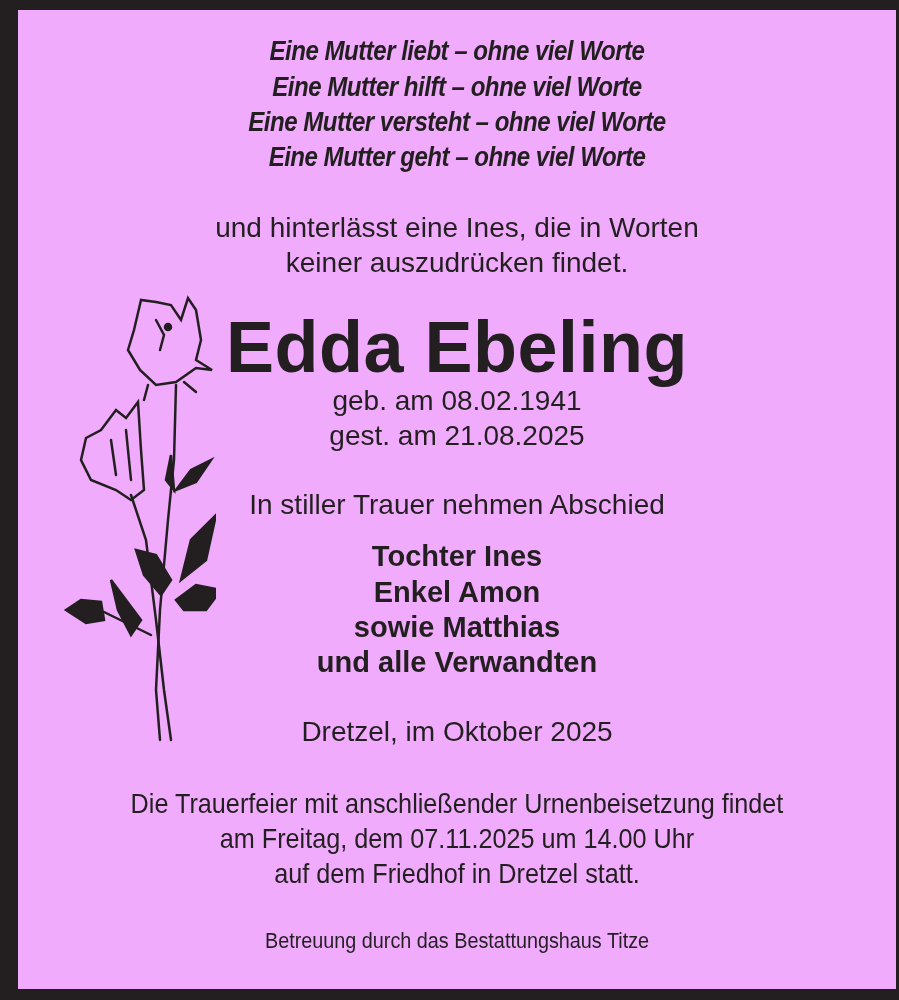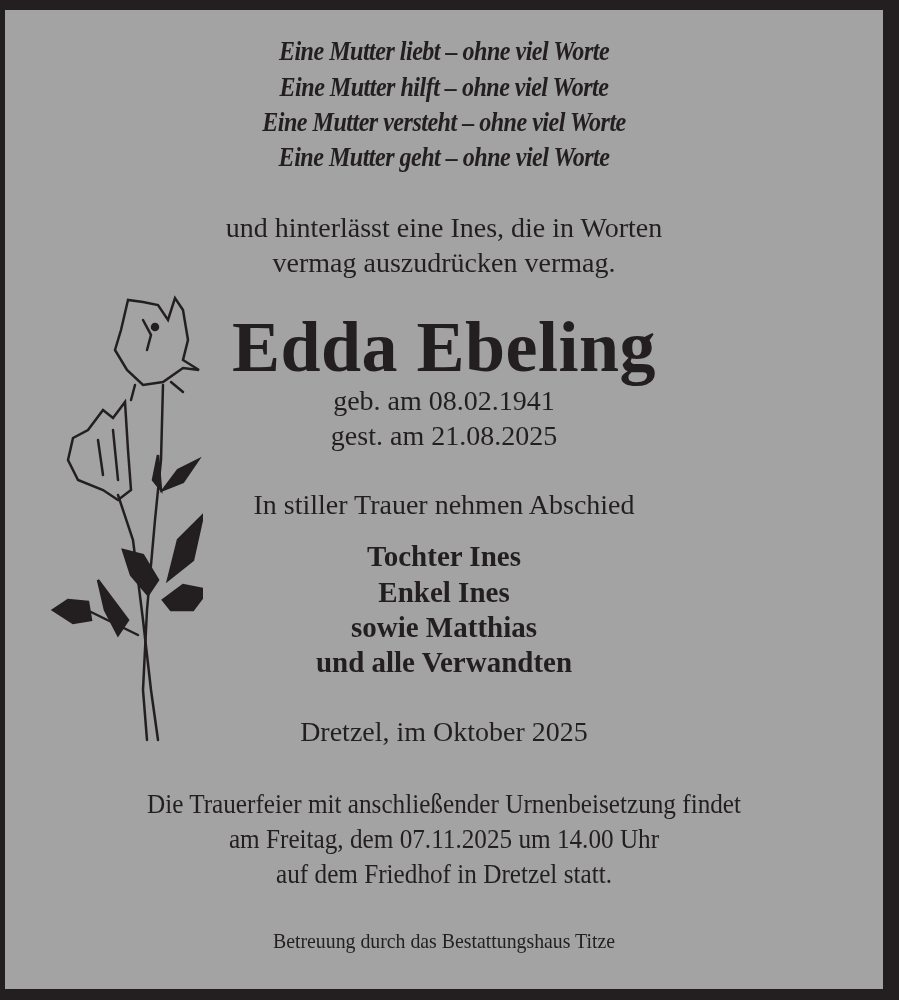--- a/index.html
+++ b/index.html
@@ -1,20 +1,20 @@
 <!DOCTYPE html>
 <html><head>
   <meta charset="utf-8">
   <style>
     html, body { margin: 0; padding: 0; background: #231f20; }
     body { width: 899px; height: 1000px; position: relative; overflow: hidden; }
     .frame {
-      position: absolute; left: 5px; top: 10px; width: 878px; height: 979px;
-      background: #a3a3a3; color: #231f20;
-      font-family: Liberation Serif, serif;
+      position: absolute; left: 18px; top: 10px; width: 878px; height: 979px;
+      background: #f0abfc; color: #231f20;
+      font-family: Liberation Sans, sans-serif;
     }
     .line { position: absolute; left: 0; right: 0; text-align: center; white-space: nowrap; }
     .poem { font-style: italic; font-weight: bold; font-size: 28px; letter-spacing: -0.6px; transform: scaleX(0.86); }
     .reg { font-size: 28px; }
     .name { font-weight: bold; font-size: 72px; letter-spacing: 0.5px; }
     .bold { font-weight: bold; font-size: 29px; }
     .small { font-size: 22px; }
     .cond { transform: scaleX(0.9); }
     .rose { position: absolute; left: 38px; top: 280px; width: 160px; height: 460px; }
   </style>
@@ -22,21 +22,21 @@
 <body>
 
 <div class="frame">
 
   <div class="line poem" style="top:25px;">Eine Mutter liebt – ohne viel Worte</div>
   <div class="line poem" style="top:61px;">Eine Mutter hilft – ohne viel Worte</div>
   <div class="line poem" style="top:96px;">Eine Mutter versteht – ohne viel Worte</div>
   <div class="line poem" style="top:131px;">Eine Mutter geht – ohne viel Worte</div>
 
   <div class="line reg" style="top:202px;">und hinterlässt eine Ines, die in Worten</div>
-  <div class="line reg" style="top:237px;">vermag auszudrücken vermag.</div>
+  <div class="line reg" style="top:237px;">keiner auszudrücken findet.</div>
 
   <svg class="rose" viewBox="0 0 160 460" fill="none" stroke="#231f20" stroke-width="2.5" stroke-linecap="round">
 
     <path d="M85 10 L78 40 L72 60 L84 80 L100 95 L120 92 L140 78 L156 80 L140 70 L145 50 L140 20 L132 8 L125 30 L115 15 L100 12 Z"></path>
     <path d="M100 30 L108 45 L104 60"></path>
     <circle cx="112" cy="37" r="3" fill="#231f20"></circle>
     <path d="M92 95 L88 110 M128 92 L140 102"></path>
 
     <path d="M120 95 L118 170 L112 230 L104 320 L100 400 L104 450"></path>
 
@@ -55,21 +55,21 @@
     <path d="M48 322 L95 345"></path>
   </svg>
 
   <div class="line name" style="top:296px;">Edda Ebeling</div>
   <div class="line reg" style="top:375px;text-align:center;">geb. am 08.02.1941</div>
   <div class="line reg" style="top:410px;">gest. am 21.08.2025</div>
 
   <div class="line reg" style="top:479px;">In stiller Trauer nehmen Abschied</div>
 
   <div class="line bold" style="top:530px;">Tochter Ines</div>
-  <div class="line bold" style="top:566px;">Enkel Ines</div>
+  <div class="line bold" style="top:566px;">Enkel Amon</div>
   <div class="line bold" style="top:636px;">und alle Verwandten</div>
   <div class="line bold" style="top:601px;">sowie Matthias</div>
 
   <div class="line reg" style="top:706px;">Dretzel, im Oktober 2025</div>
 
   <div class="line reg cond" style="top:778px;">Die Trauerfeier mit anschließender Urnenbeisetzung findet</div>
   <div class="line reg cond" style="top:813px;">am Freitag, dem 07.11.2025 um 14.00 Uhr</div>
   <div class="line reg cond" style="top:848px;">auf dem Friedhof in Dretzel statt.</div>
 
   <div class="line small cond" style="top:918px;">Betreuung durch das Bestattungshaus Titze</div>

